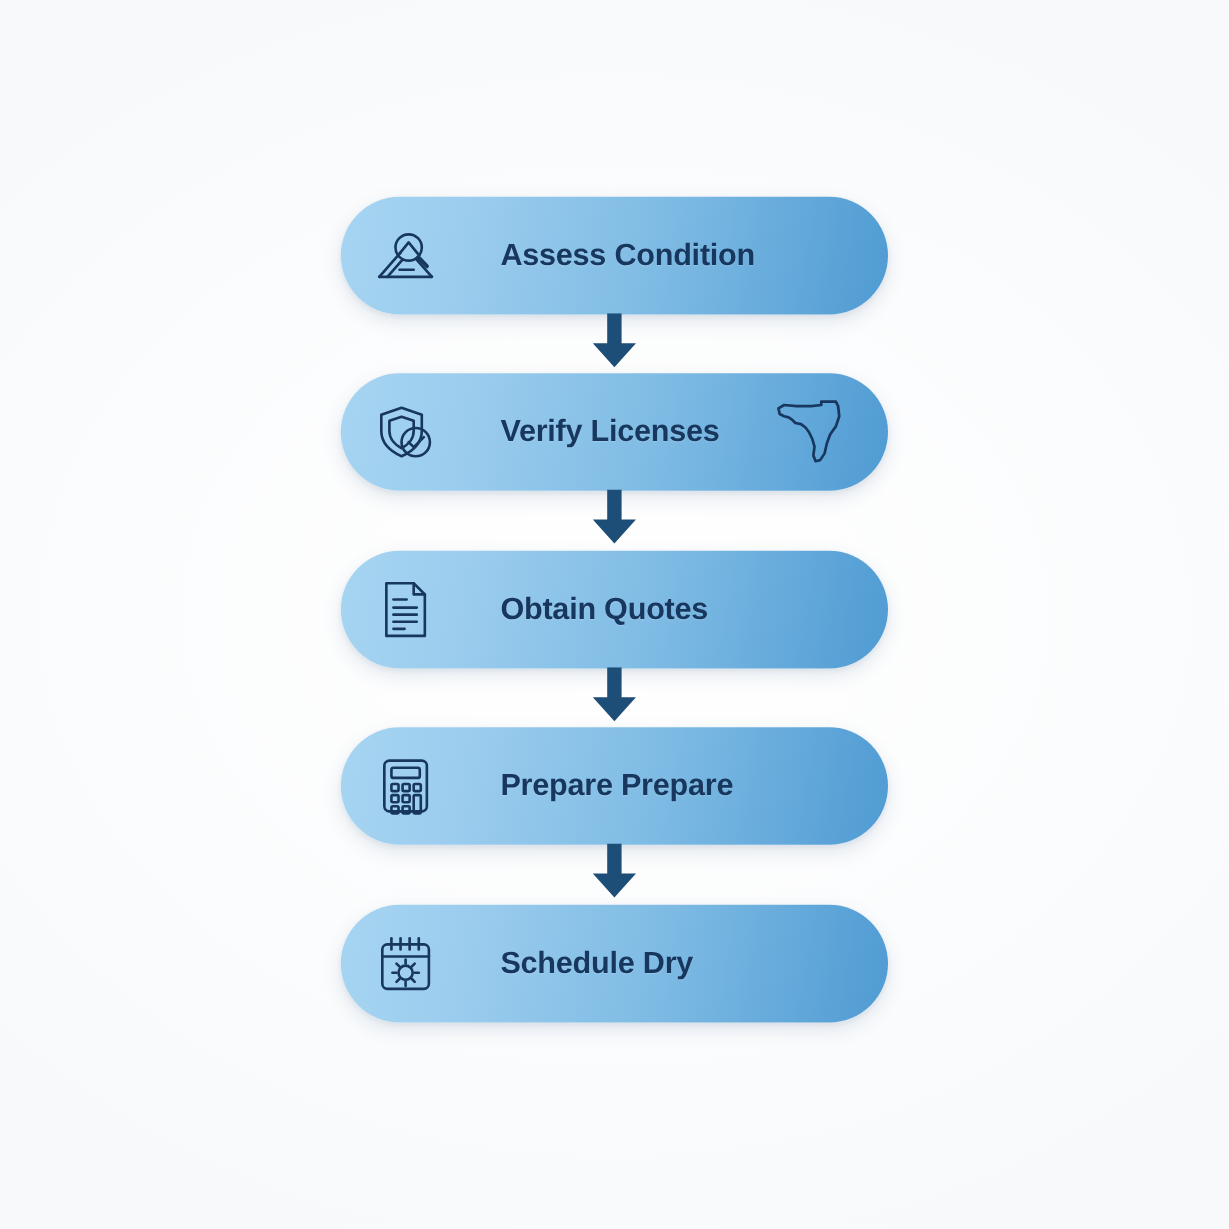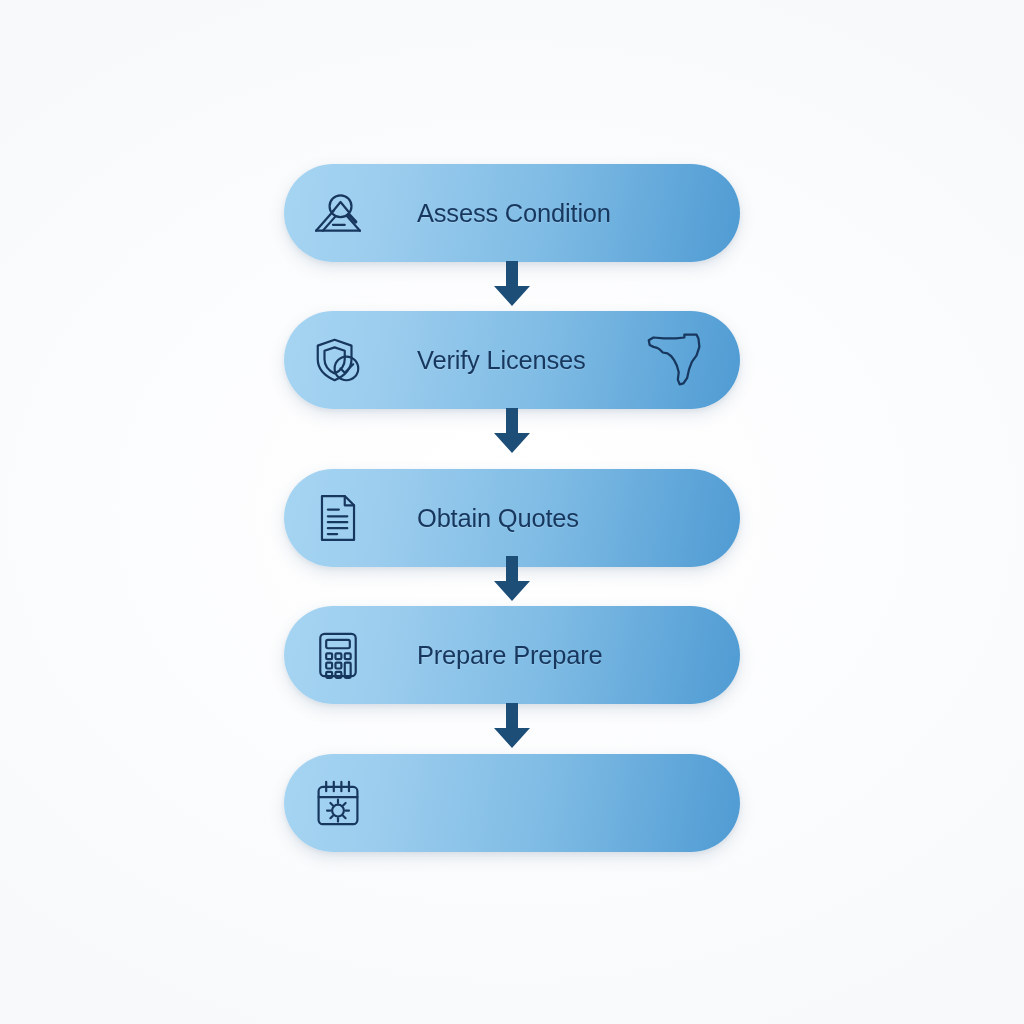--- a/index.html
+++ b/index.html
@@ -60,21 +60,21 @@
     width: 54px;
     height: 54px;
     display: block;
   }
   .step-label {
     position: absolute;
     left: 133px;
     top: 50%;
     transform: translateY(-50%);
     font-size: 25.5px;
-    font-weight: normal;
+    font-weight: bold;
     color: #17375e;
     letter-spacing: -0.2px;
     white-space: nowrap;
     text-shadow: 0 1px 1px rgba(255,255,255,0.18);
   }
   .step-accent {
     position: absolute;
     right: 34px;
     top: 50%;
     transform: translateY(-50%);
@@ -99,21 +99,21 @@
     align-items: center;
   }
   .connector svg {
     display: block;
     width: 38px;
     height: 46px;
   }
   
   .row-0 { top: 164px; }
   .row-1 { top: 311px; }
-  .row-2 { top: 469px; }
+  .row-2 { top: 459px; }
   .row-3 { top: 606px; }
   .row-4 { top: 754px; }
   .conn-0 { top: 260px; }
   .conn-1 { top: 407px; }
   .conn-2 { top: 555px; }
   .conn-3 { top: 702px; }
 </style>
 </head>
 <body>
 
@@ -235,17 +235,18 @@
             <path d="M32 28 V32"></path>
             <path d="M32 50 V54"></path>
             <path d="M19 41 H23"></path>
             <path d="M41 41 H45"></path>
             <path d="M23 32 L26 35"></path>
             <path d="M38 47 L41 50"></path>
             <path d="M41 32 L38 35"></path>
             <path d="M26 47 L23 50"></path>
           </svg>
         </span>
+        <span class="step-label">Schedule Dry</span>
       </div>
     </div>
 
   </div>
 </div>
 
 </body></html>

